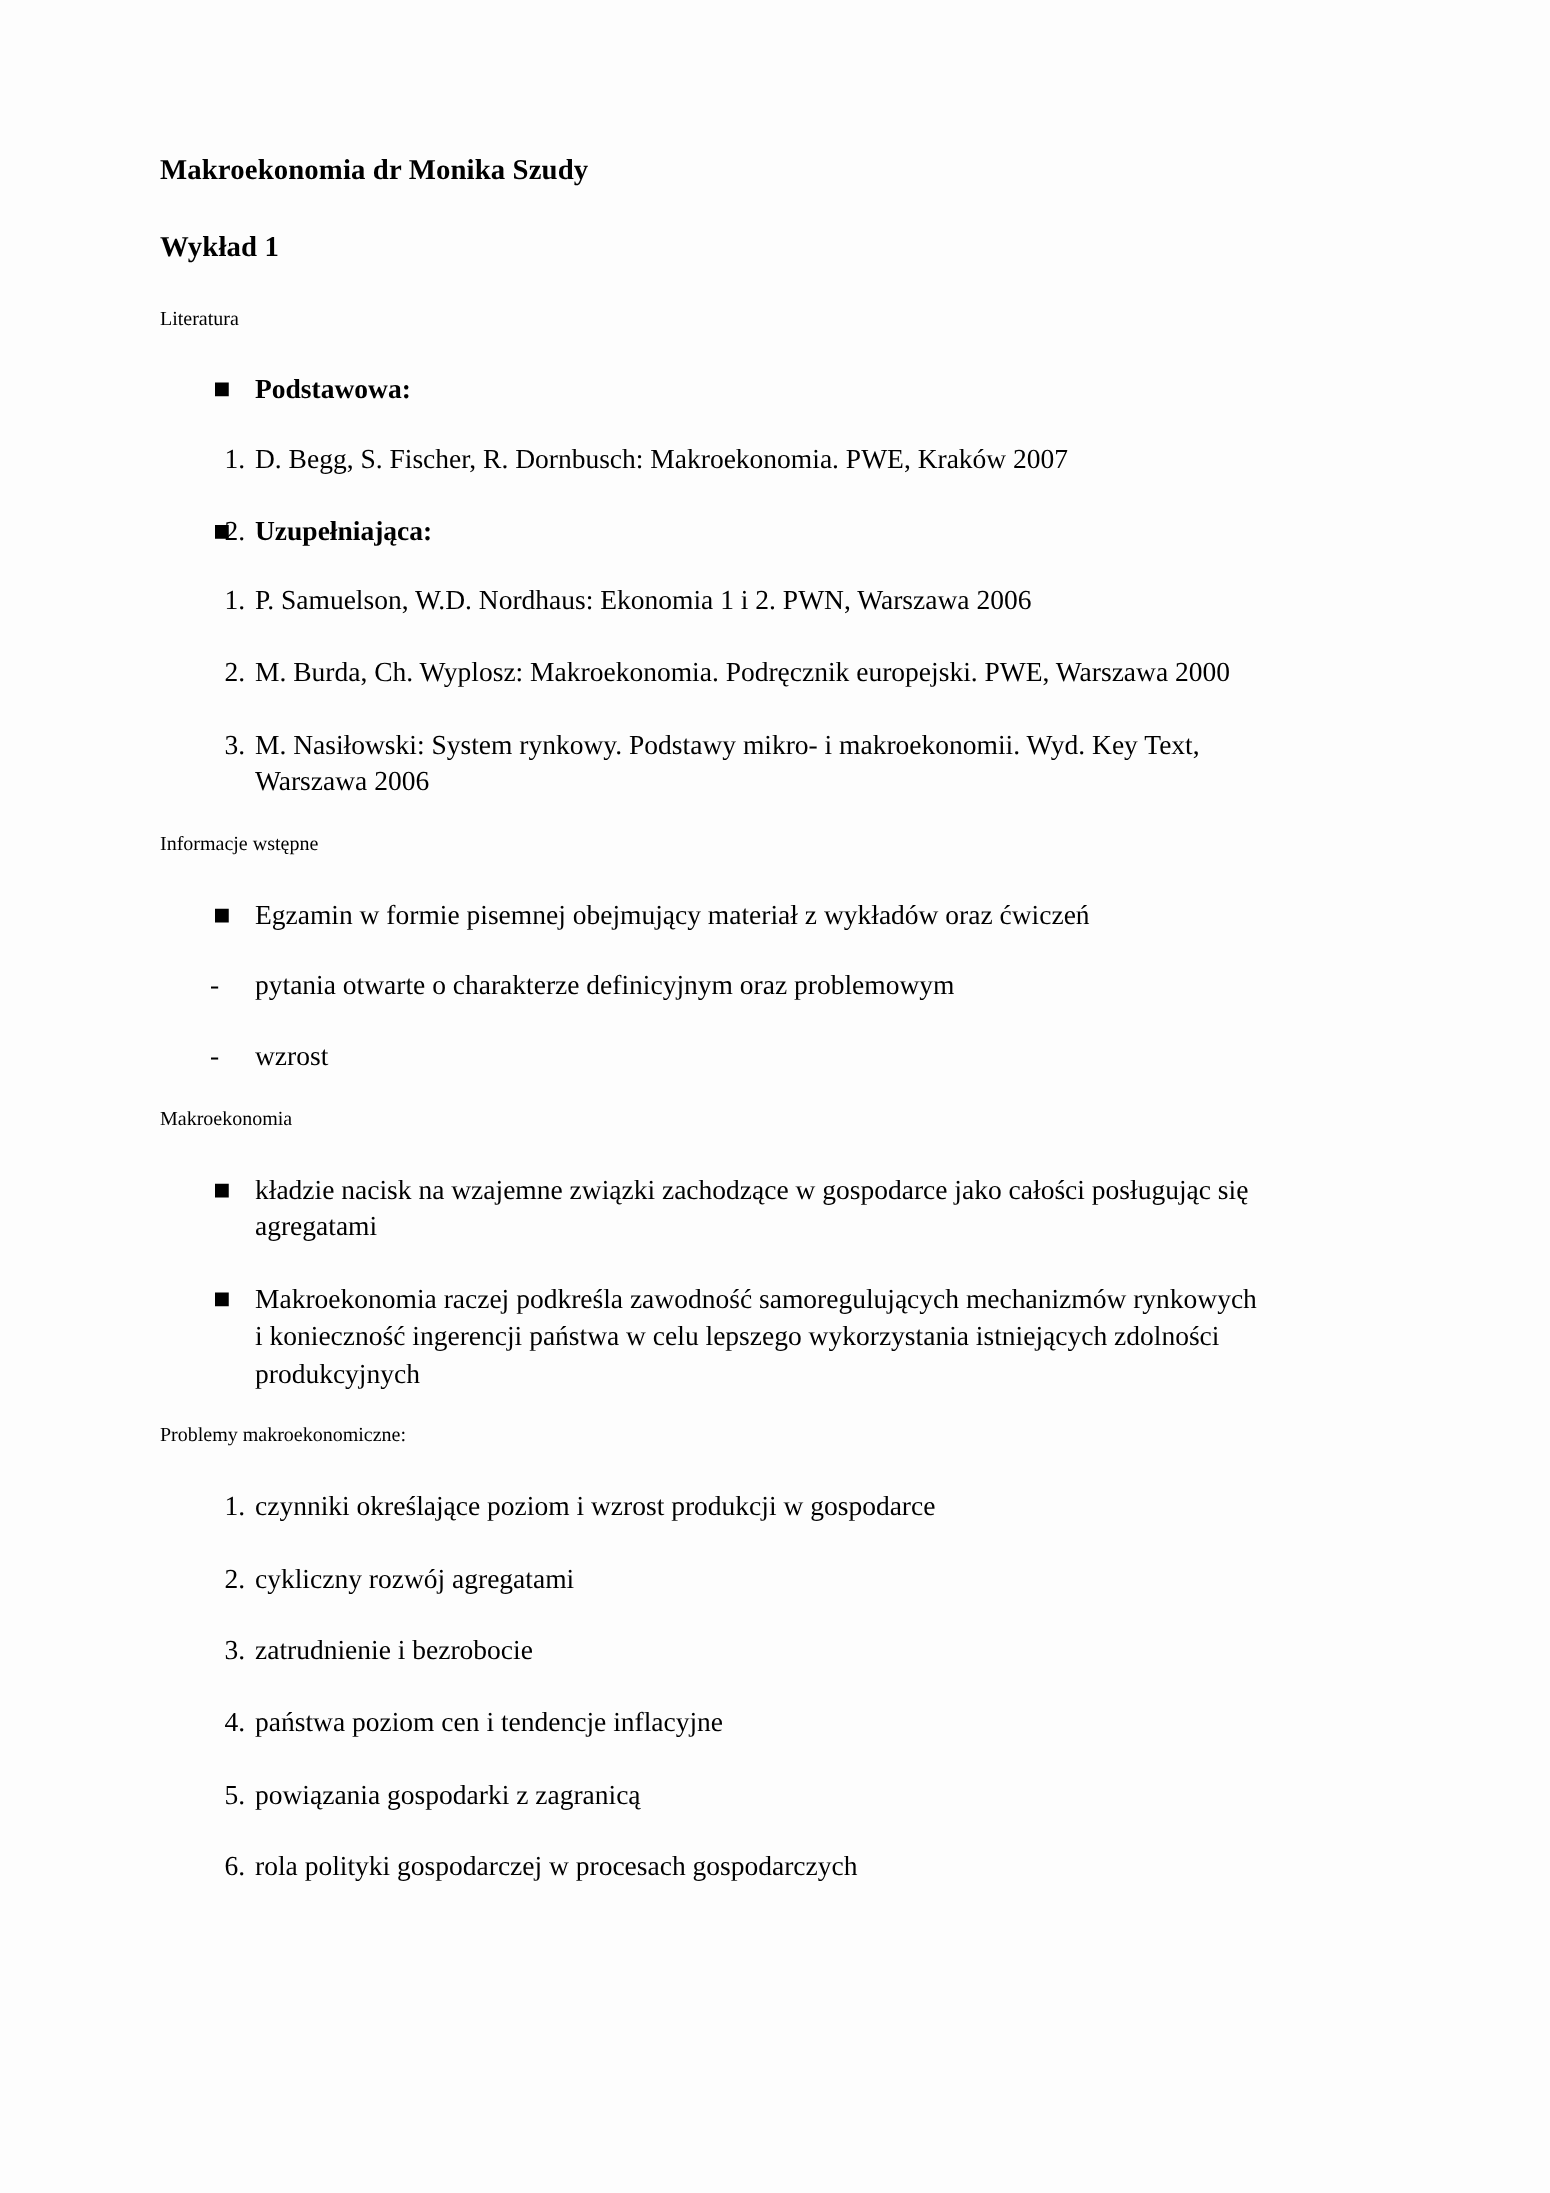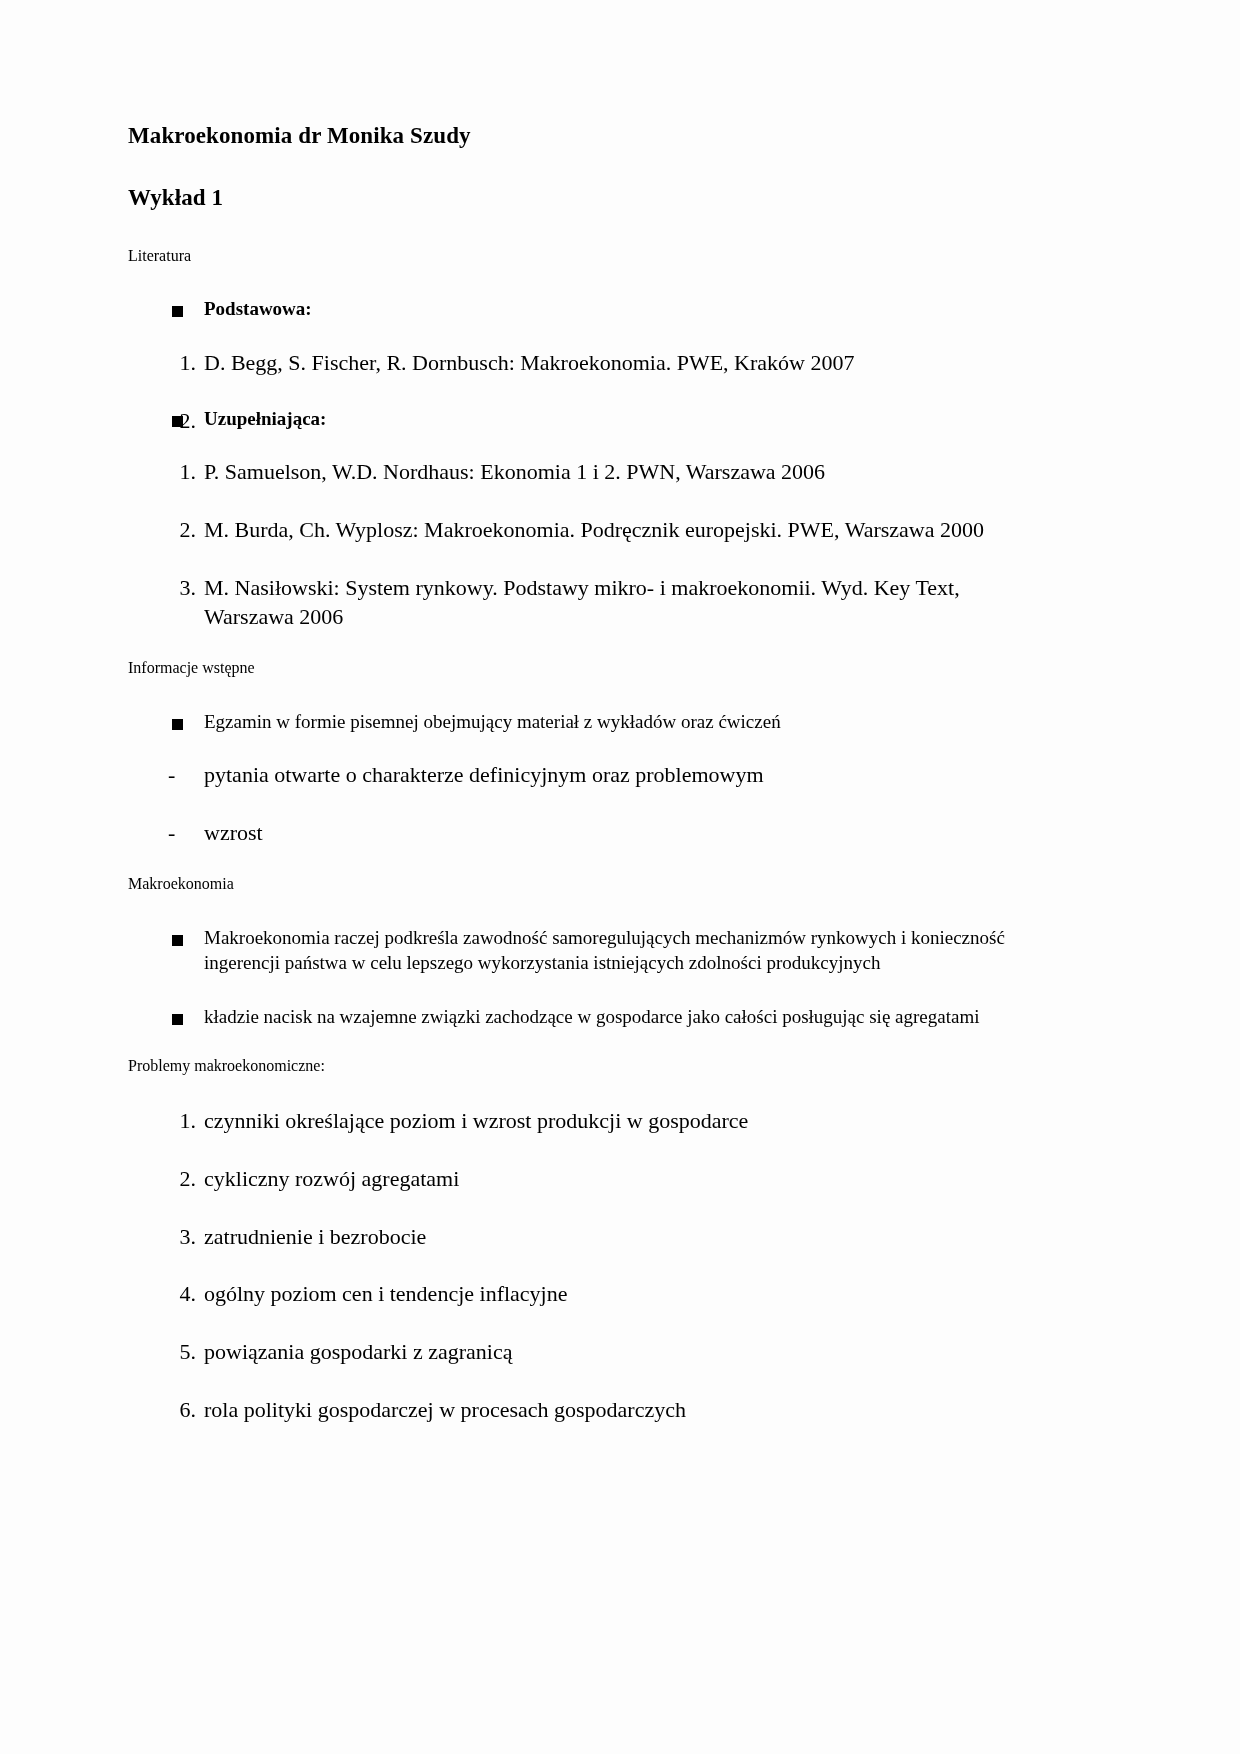--- a/index.html
+++ b/index.html
@@ -41,21 +41,21 @@
   }
 
   
   ul.sq {
     list-style: none;
     margin: 0 0 26px 0;
     padding: 0;
   }
   ul.sq > li {
     position: relative;
-    font-size: 19px;
+    font-size: 22px;
     line-height: 1.35;
     padding-left: 76px;
     margin-bottom: 28px;
   }
   ul.sq > li:last-child {
     margin-bottom: 0;
   }
   ul.sq > li .sqmark {
     position: absolute;
     left: 44px;
@@ -189,46 +189,46 @@
         <span class="dashmark">-</span>
         <span>wzrost</span>
       </li>
     </ul>
 
     <div class="para">Makroekonomia</div>
 
     <ul class="sq">
       <li>
         <span class="sqmark"></span>
+        <span>kładzie nacisk na wzajemne związki zachodzące w gospodarce jako całości posługując się agregatami</span>
+      </li>
+      <li>
+        <span class="sqmark"></span>
         <span>Makroekonomia raczej podkreśla zawodność samoregulujących mechanizmów rynkowych i konieczność ingerencji państwa w celu lepszego wykorzystania istniejących zdolności produkcyjnych</span>
-      </li>
-      <li>
-        <span class="sqmark"></span>
-        <span>kładzie nacisk na wzajemne związki zachodzące w gospodarce jako całości posługując się agregatami</span>
       </li>
     </ul>
 
     <div class="para">Problemy makroekonomiczne:</div>
 
     <ol class="num">
       <li>
         <span class="numlabel">1.</span>
         <span>czynniki określające poziom i wzrost produkcji w gospodarce</span>
       </li>
       <li>
         <span class="numlabel">2.</span>
         <span>cykliczny rozwój agregatami</span>
       </li>
       <li>
         <span class="numlabel">3.</span>
         <span>zatrudnienie i bezrobocie</span>
       </li>
       <li>
         <span class="numlabel">4.</span>
-        <span>ogólny poziom cen i tendencje inflacyjne</span>
+        <span>państwa poziom cen i tendencje inflacyjne</span>
       </li>
       <li>
         <span class="numlabel">5.</span>
         <span>powiązania gospodarki z zagranicą</span>
       </li>
       <li>
         <span class="numlabel">6.</span>
         <span>rola polityki gospodarczej w procesach gospodarczych</span>
       </li>
     </ol>

